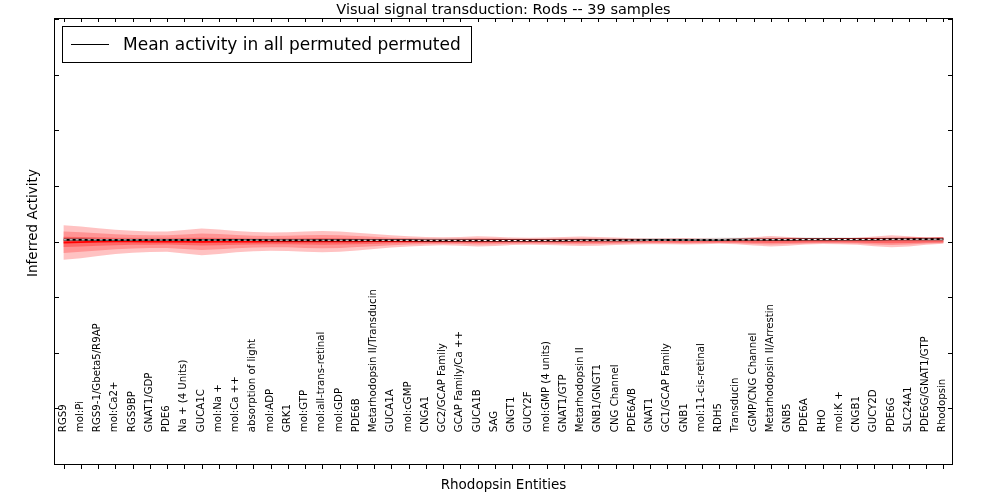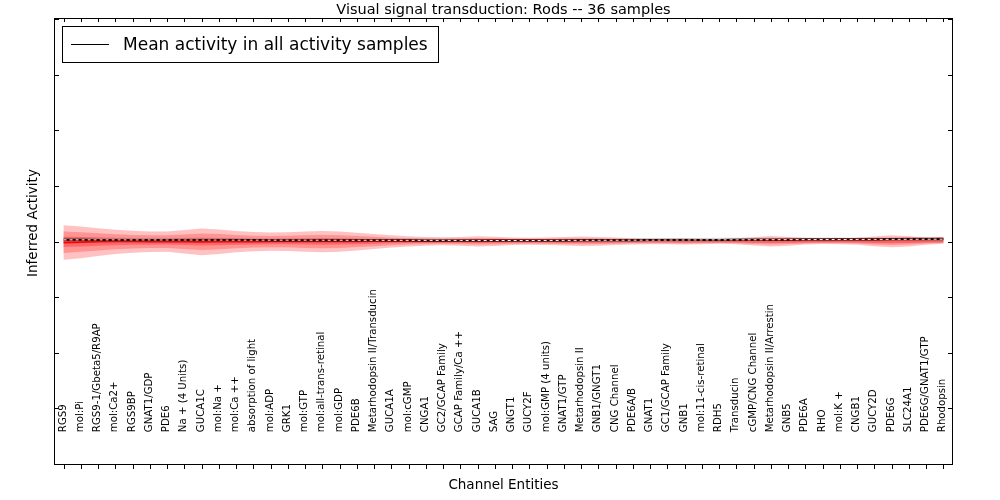--- a/index.html
+++ b/index.html
@@ -39,21 +39,21 @@
   .legend-text{font-size:17px;line-height:17px;white-space:nowrap;}
 
   
   #data-svg{position:absolute;left:0;top:0;width:899px;height:445px;display:block;}
 </style>
 </head>
 <body>
 
 <div id="root">
 
-  <div id="chart-title">Visual signal transduction: Rods -- 36 samples</div>
+  <div id="chart-title">Visual signal transduction: Rods -- 39 samples</div>
 
   <div id="plot-frame">
     <svg id="data-svg" viewBox="0 0 899 445" preserveAspectRatio="none">
         <path d="M8.63 217.94 L25.88 218.05 L43.13 218.16 L60.38 218.27 L77.63 218.38 L94.88 218.50 L112.13 218.61 L129.38 218.66 L146.63 218.72 L163.88 218.77 L181.13 218.83 L198.38 218.88 L215.63 218.94 L232.88 219.00 L250.13 219.05 L267.38 219.05 L284.63 219.11 L301.88 219.16 L319.13 219.16 L336.38 219.22 L353.63 219.27 L370.88 219.27 L388.13 219.33 L405.38 219.33 L422.63 219.38 L439.88 219.38 L457.13 219.44 L474.38 219.44 L491.63 219.38 L508.88 219.33 L526.13 219.27 L543.38 219.22 L560.63 219.16 L577.88 219.11 L595.13 219.05 L612.38 219.00 L629.63 218.94 L646.88 218.88 L664.13 218.83 L681.38 218.77 L698.63 218.72 L715.88 218.66 L733.13 218.61 L750.38 218.55 L767.63 218.50 L784.88 218.44 L802.13 218.38 L819.38 218.33 L836.63 218.27 L853.88 218.22 L871.13 218.16 L888.38 218.11 L888.38 223.50 L871.13 223.50 L853.88 223.50 L836.63 223.50 L819.38 223.50 L802.13 223.50 L784.88 223.50 L767.63 223.50 L750.38 223.50 L733.13 223.50 L715.88 223.50 L698.63 223.50 L681.38 223.50 L664.13 223.50 L646.88 223.50 L629.63 223.50 L612.38 223.50 L595.13 223.50 L577.88 223.50 L560.63 223.50 L543.38 223.50 L526.13 223.50 L508.88 223.50 L491.63 223.50 L474.38 223.50 L457.13 223.50 L439.88 223.50 L422.63 223.56 L405.38 223.56 L388.13 223.56 L370.88 223.61 L353.63 223.61 L336.38 223.61 L319.13 223.67 L301.88 223.67 L284.63 223.67 L267.38 223.72 L250.13 223.72 L232.88 223.72 L215.63 223.78 L198.38 223.78 L181.13 223.78 L163.88 223.84 L146.63 223.84 L129.38 223.89 L112.13 223.89 L94.88 223.95 L77.63 223.95 L60.38 224.00 L43.13 224.00 L25.88 224.06 L8.63 224.06 Z" fill="#d9d9d9" fill-opacity="0.85" stroke="none"></path>
         <path d="M8.63 206.37 L25.88 207.59 L43.13 209.15 L60.38 210.71 L77.63 211.82 L94.88 212.38 L112.13 212.49 L129.38 211.10 L146.63 209.59 L163.88 210.54 L181.13 212.04 L198.38 213.04 L215.63 213.49 L232.88 213.16 L250.13 212.38 L267.38 211.93 L284.63 212.49 L301.88 213.71 L319.13 214.99 L336.38 216.27 L353.63 217.22 L370.88 217.94 L388.13 218.27 L405.38 217.94 L422.63 217.27 L439.88 217.72 L457.13 218.50 L474.38 218.83 L491.63 218.61 L508.88 218.05 L526.13 217.49 L543.38 217.94 L560.63 218.61 L577.88 219.16 L595.13 219.38 L612.38 219.27 L629.63 218.94 L646.88 219.38 L664.13 219.72 L681.38 219.27 L698.63 218.16 L715.88 217.05 L733.13 217.94 L750.38 219.05 L767.63 219.61 L784.88 219.44 L802.13 218.72 L819.38 217.38 L836.63 216.27 L853.88 217.16 L871.13 218.83 L888.38 219.83 L888.38 224.72 L871.13 225.84 L853.88 227.51 L836.63 228.34 L819.38 227.23 L802.13 225.84 L784.88 225.17 L767.63 225.00 L750.38 225.56 L733.13 226.67 L715.88 227.51 L698.63 226.39 L681.38 225.28 L664.13 224.84 L646.88 225.17 L629.63 225.62 L612.38 225.28 L595.13 225.17 L577.88 225.39 L560.63 225.95 L543.38 226.67 L526.13 227.06 L508.88 226.50 L491.63 225.95 L474.38 225.73 L457.13 226.12 L439.88 226.95 L422.63 227.40 L405.38 226.67 L388.13 226.28 L370.88 226.67 L353.63 227.51 L336.38 228.62 L319.13 230.01 L301.88 231.40 L284.63 232.79 L267.38 233.35 L250.13 232.79 L232.88 231.96 L215.63 231.68 L198.38 232.23 L181.13 233.35 L163.88 235.02 L146.63 236.13 L129.38 234.46 L112.13 232.79 L94.88 233.07 L77.63 233.63 L60.38 235.02 L43.13 236.96 L25.88 239.19 L8.63 240.86 Z" fill="#ff6666" fill-opacity="0.40" stroke="none"></path>
         <path d="M8.63 212.50 L25.88 213.26 L43.13 214.22 L60.38 215.19 L77.63 215.88 L94.88 216.22 L112.13 216.29 L129.38 215.43 L146.63 214.50 L163.88 215.09 L181.13 216.02 L198.38 216.64 L215.63 216.91 L232.88 216.71 L250.13 216.22 L267.38 215.95 L284.63 216.29 L301.88 217.05 L319.13 217.84 L336.38 218.64 L353.63 219.22 L370.88 219.67 L388.13 219.88 L405.38 219.67 L422.63 219.26 L439.88 219.53 L457.13 220.02 L474.38 220.22 L491.63 220.09 L508.88 219.74 L526.13 219.40 L543.38 219.67 L560.63 220.09 L577.88 220.43 L595.13 220.57 L612.38 220.50 L629.63 220.29 L646.88 220.57 L664.13 220.78 L681.38 220.50 L698.63 219.81 L715.88 219.12 L733.13 219.67 L750.38 220.36 L767.63 220.71 L784.88 220.60 L802.13 220.15 L819.38 219.33 L836.63 218.64 L853.88 219.19 L871.13 220.22 L888.38 220.84 L888.38 223.88 L871.13 224.57 L853.88 225.60 L836.63 226.12 L819.38 225.43 L802.13 224.57 L784.88 224.16 L767.63 224.05 L750.38 224.40 L733.13 225.09 L715.88 225.60 L698.63 224.91 L681.38 224.22 L664.13 223.95 L646.88 224.16 L629.63 224.43 L612.38 224.22 L595.13 224.16 L577.88 224.29 L560.63 224.64 L543.38 225.09 L526.13 225.33 L508.88 224.98 L491.63 224.64 L474.38 224.50 L457.13 224.74 L439.88 225.26 L422.63 225.53 L405.38 225.09 L388.13 224.85 L370.88 225.09 L353.63 225.60 L336.38 226.29 L319.13 227.16 L301.88 228.02 L284.63 228.88 L267.38 229.23 L250.13 228.88 L232.88 228.36 L215.63 228.19 L198.38 228.54 L181.13 229.23 L163.88 230.26 L146.63 230.95 L129.38 229.91 L112.13 228.88 L94.88 229.05 L77.63 229.40 L60.38 230.26 L43.13 231.47 L25.88 232.85 L8.63 233.88 Z" fill="#ff6666" fill-opacity="0.50" stroke="none"></path>
         <path d="M8.63 217.66 L25.88 218.03 L43.13 218.50 L60.38 218.96 L77.63 219.30 L94.88 219.46 L112.13 219.50 L129.38 219.08 L146.63 218.63 L163.88 218.91 L181.13 219.36 L198.38 219.66 L215.63 219.80 L232.88 219.70 L250.13 219.46 L267.38 219.33 L284.63 219.50 L301.88 219.86 L319.13 220.25 L336.38 220.63 L353.63 220.91 L370.88 221.13 L388.13 221.23 L405.38 221.13 L422.63 220.93 L439.88 221.06 L457.13 221.30 L474.38 221.40 L491.63 221.33 L508.88 221.16 L526.13 221.00 L543.38 221.13 L560.63 221.33 L577.88 221.50 L595.13 221.57 L612.38 221.53 L629.63 221.43 L646.88 221.57 L664.13 221.67 L681.38 221.53 L698.63 221.20 L715.88 220.86 L733.13 221.13 L750.38 221.47 L767.63 221.63 L784.88 221.58 L802.13 221.37 L819.38 220.96 L836.63 220.63 L853.88 220.90 L871.13 221.40 L888.38 221.70 L888.38 223.17 L871.13 223.50 L853.88 224.00 L836.63 224.25 L819.38 223.92 L802.13 223.50 L784.88 223.30 L767.63 223.25 L750.38 223.42 L733.13 223.75 L715.88 224.00 L698.63 223.67 L681.38 223.33 L664.13 223.20 L646.88 223.30 L629.63 223.43 L612.38 223.33 L595.13 223.30 L577.88 223.37 L560.63 223.53 L543.38 223.75 L526.13 223.87 L508.88 223.70 L491.63 223.53 L474.38 223.47 L457.13 223.58 L439.88 223.84 L422.63 223.97 L405.38 223.75 L388.13 223.63 L370.88 223.75 L353.63 224.00 L336.38 224.34 L319.13 224.75 L301.88 225.17 L284.63 225.59 L267.38 225.75 L250.13 225.59 L232.88 225.34 L215.63 225.25 L198.38 225.42 L181.13 225.75 L163.88 226.25 L146.63 226.59 L129.38 226.09 L112.13 225.59 L94.88 225.67 L77.63 225.84 L60.38 226.25 L43.13 226.84 L25.88 227.51 L8.63 228.01 Z" fill="#f44" fill-opacity="0.55" stroke="none"></path>
         <path d="M8.63 223.50 L25.88 223.06 L43.13 222.50 L60.38 222.33 L77.63 222.39 L94.88 222.50 L112.13 222.61 L129.38 222.72 L146.63 222.78 L163.88 222.72 L181.13 222.61 L198.38 222.50 L215.63 222.39 L232.88 222.33 L250.13 222.28 L267.38 222.28 L284.63 222.28 L301.88 222.28 L319.13 222.22 L336.38 222.17 L353.63 222.06 L370.88 221.94 L388.13 221.83 L405.38 221.72 L422.63 221.61 L439.88 221.50 L457.13 221.44 L474.38 221.39 L491.63 221.39 L508.88 221.33 L526.13 221.28 L543.38 221.22 L560.63 221.16 L577.88 221.11 L595.13 221.05 L612.38 221.00 L629.63 220.94 L646.88 220.89 L664.13 220.83 L681.38 220.78 L698.63 220.72 L715.88 220.61 L733.13 220.50 L750.38 220.39 L767.63 220.28 L784.88 220.16 L802.13 220.05 L819.38 219.94 L836.63 219.83 L853.88 219.72 L871.13 219.61 L888.38 219.50" fill="none" stroke="#ff0000" stroke-width="1.8"></path>
         <path d="M8.63 220.83 L25.88 220.83 L43.13 220.89 L60.38 220.89 L77.63 220.94 L94.88 220.94 L112.13 221.00 L129.38 221.00 L146.63 221.05 L163.88 221.05 L181.13 221.11 L198.38 221.11 L215.63 221.16 L232.88 221.16 L250.13 221.16 L267.38 221.22 L284.63 221.22 L301.88 221.28 L319.13 221.28 L336.38 221.33 L353.63 221.33 L370.88 221.39 L388.13 221.39 L405.38 221.44 L422.63 221.44 L439.88 221.50 L457.13 221.50 L474.38 221.50 L491.63 221.44 L508.88 221.39 L526.13 221.33 L543.38 221.28 L560.63 221.22 L577.88 221.16 L595.13 221.11 L612.38 221.05 L629.63 221.00 L646.88 220.94 L664.13 220.89 L681.38 220.83 L698.63 220.78 L715.88 220.72 L733.13 220.66 L750.38 220.61 L767.63 220.55 L784.88 220.50 L802.13 220.44 L819.38 220.39 L836.63 220.33 L853.88 220.28 L871.13 220.22 L888.38 220.16" fill="none" stroke="#000000" stroke-width="2.0"></path>
         <path d="M8.63 220.83 L25.88 220.83 L43.13 220.89 L60.38 220.89 L77.63 220.94 L94.88 220.94 L112.13 221.00 L129.38 221.00 L146.63 221.05 L163.88 221.05 L181.13 221.11 L198.38 221.11 L215.63 221.16 L232.88 221.16 L250.13 221.16 L267.38 221.22 L284.63 221.22 L301.88 221.28 L319.13 221.28 L336.38 221.33 L353.63 221.33 L370.88 221.39 L388.13 221.39 L405.38 221.44 L422.63 221.44 L439.88 221.50 L457.13 221.50 L474.38 221.50 L491.63 221.44 L508.88 221.39 L526.13 221.33 L543.38 221.28 L560.63 221.22 L577.88 221.16 L595.13 221.11 L612.38 221.05 L629.63 221.00 L646.88 220.94 L664.13 220.89 L681.38 220.83 L698.63 220.78 L715.88 220.72 L733.13 220.66 L750.38 220.61 L767.63 220.55 L784.88 220.50 L802.13 220.44 L819.38 220.39 L836.63 220.33 L853.88 220.28 L871.13 220.22 L888.38 220.16" fill="none" stroke="#ffffff" stroke-width="1.0" stroke-dasharray="3 3"></path>
@@ -235,22 +235,22 @@
       <div class="xtick-label" style="left: 843.875px; bottom: 34px;">mol:K +</div>
       <div class="xtick-label" style="left: 861.125px; bottom: 34px;">CNGB1</div>
       <div class="xtick-label" style="left: 878.375px; bottom: 34px;">GUCY2D</div>
       <div class="xtick-label" style="left: 895.625px; bottom: 34px;">PDE6G</div>
       <div class="xtick-label" style="left: 912.875px; bottom: 34px;">SLC24A1</div>
       <div class="xtick-label" style="left: 930.125px; bottom: 34px;">PDE6G/GNAT1/GTP</div>
       <div class="xtick-label" style="left: 947.375px; bottom: 34px;">Rhodopsin</div>
     </div>
 
   <div id="ylabel">Inferred Activity</div>
-  <div id="xlabel">Channel Entities</div>
+  <div id="xlabel">Rhodopsin Entities</div>
 
   <div id="legend">
       <div class="legend-row">
         <span class="legend-swatch" style="border-top: 1.6px solid rgb(0, 0, 0);"></span>
-        <span class="legend-text">Mean activity in all activity samples</span>
+        <span class="legend-text">Mean activity in all permuted permuted</span>
       </div>
     </div>
 
 </div>
 
 </body></html>

